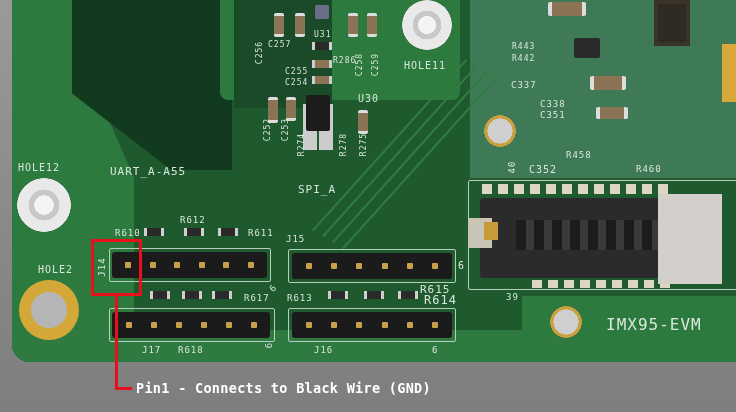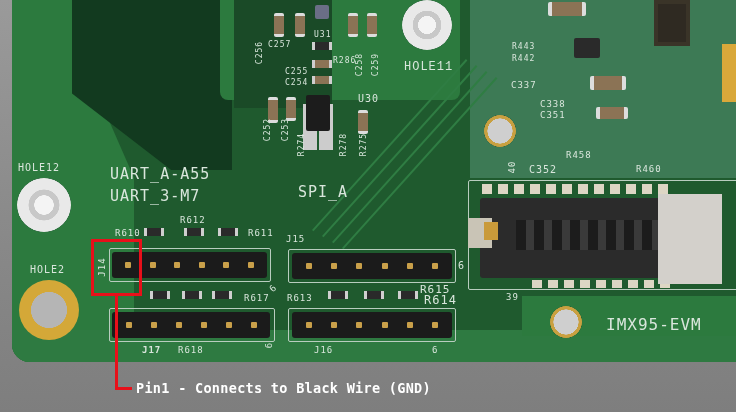--- a/index.html
+++ b/index.html
@@ -4,21 +4,21 @@
 <style>
   html,body{margin:0;padding:0;}
   body{width:736px;height:412px;overflow:hidden;background:#8f8f8f;position:relative;font-family:"DejaVu Sans Mono","Liberation Mono",monospace;}
   .scene{position:absolute;left:0;top:0;width:736px;height:412px;overflow:hidden;
     background:linear-gradient(180deg,#9a9a9a 0%,#888 60%,#7e7e7e 100%);}
   
   .board{position:absolute;left:12px;top:0;width:724px;height:362px;background:#1f5a2e;border-bottom-left-radius:18px;overflow:hidden;}
   .light-pour{position:absolute;background:#2c7a3e;}
   .dark-area{position:absolute;background:#123a1f;}
   .silk{position:absolute;color:#d9e6dc;font-family:"DejaVu Sans Mono",monospace;letter-spacing:1px;white-space:nowrap;}
-  .silk.big{font-size:15px;}
+  .silk.big{font-size:11px;}
   .silk.sm{font-size:8px;}
   .outline{position:absolute;border:1.5px solid #b9cdbf;border-radius:2px;}
   .header{position:absolute;height:26px;background:#1b1b1b;border-radius:3px;display:flex;align-items:center;justify-content:space-around;padding:0 4px;box-sizing:border-box;}
   .pin{width:6px;height:6px;background:#c9a04a;border-radius:1px;}
   .smd{position:absolute;width:14px;height:8px;background:#2a2a2a;border-left:3px solid #cfcfcf;border-right:3px solid #cfcfcf;}
   .cap{position:absolute;width:10px;height:18px;background:#8b7355;border-top:3px solid #ddd;border-bottom:3px solid #ddd;border-radius:2px;}
   .ic{position:absolute;background:#1c1c1c;border-radius:2px;}
   .hole-white{position:absolute;border-radius:50%;background:radial-gradient(circle,#f4f4f4 0 25%,#c8c8c8 26% 40%,#e9e9e9 41% 70%,#556 71% 74%,transparent 75%);}
   .hole-gold{position:absolute;border-radius:50%;background:radial-gradient(circle,#b5b5b5 0 42%,#d4a838 43% 100%);}
   .via-pad{position:absolute;border-radius:50%;background:radial-gradient(circle,#cfcfcf 0 55%,#c9a040 56% 70%,#123a1f 71%);}
@@ -47,25 +47,25 @@
     <div class="light-pour" style="left:510px;top:296px;width:214px;height:40px;background:#2c7a3e;"></div>
 
     <div class="trace" style="left:300px;top:230px;width:230px;height:1.5px;transform:rotate(-48deg);"></div>
     <div class="trace" style="left:310px;top:236px;width:230px;height:1.5px;transform:rotate(-48deg);"></div>
     <div class="trace" style="left:320px;top:242px;width:230px;height:1.5px;transform:rotate(-48deg);"></div>
     <div class="trace" style="left:330px;top:248px;width:230px;height:1.5px;transform:rotate(-48deg);"></div>
 
     <div class="silk sm" style="left:6px;top:162px;font-size:10px;">HOLE12</div>
     <div class="hole-white" style="left:5px;top:178px;width:54px;height:54px;"></div>
 
-    <div class="silk sm" style="left:18px;top:264px;font-size:10px;">HOLE2</div>
+    <div class="silk sm" style="left:26px;top:264px;font-size:10px;">HOLE2</div>
     <div class="hole-gold" style="left:7px;top:280px;width:60px;height:60px;"></div>
 
     <div class="hole-white" style="left:390px;top:0px;width:50px;height:50px;"></div>
-    <div class="silk sm" style="left:392px;top:60px;font-size:12px;font-family:Liberation Mono, monospace;">HOLE11</div>
+    <div class="silk sm" style="left:392px;top:60px;font-size:10px;">HOLE11</div>
 
     <div class="cap" style="left:262px;top:13px;"></div>
     <div class="cap" style="left:283px;top:13px;"></div>
     <div class="cap" style="left:336px;top:13px;"></div>
     <div class="cap" style="left:355px;top:13px;"></div>
     <div class="ic" style="left:303px;top:5px;width:14px;height:14px;background:#6a6e86;"></div>
     <div class="smd" style="left:300px;top:42px;"></div>
     <div class="smd" style="left:300px;top:60px;background:#8b7355;"></div>
     <div class="smd" style="left:300px;top:76px;background:#8b7355;"></div>
     <div class="silk sm" style="left:236px;top:48px;transform:rotate(-90deg);">C256</div>
@@ -112,21 +112,20 @@
       <div style="position:absolute;left:36px;top:22px;width:144px;height:30px;background:repeating-linear-gradient(90deg,#1c1c1c 0 10px,#3a3a3a 10px 18px);"></div>
     </div>
     <div class="conn-pin" style="left:470px;top:184px;width:188px;height:10px;background:repeating-linear-gradient(90deg,#ddd6c4 0 10px,transparent 10px 16px);"></div>
     <div class="conn-pin" style="left:520px;top:280px;width:140px;height:8px;background:repeating-linear-gradient(90deg,#ddd6c4 0 10px,transparent 10px 16px);"></div>
     <div class="shield" style="left:646px;top:194px;width:64px;height:90px;"></div>
     <div class="silk sm" style="left:494px;top:292px;font-size:9px;">39</div>
     <div class="via-pad" style="left:538px;top:306px;width:32px;height:32px;"></div>
     <div class="silk big" style="left:594px;top:315px;font-size:16px;">IMX95-EVM</div>
 
     <div class="silk big" style="left:98px;top:165px;">UART_A-A55</div>
-    <div class="silk big" style="left:98px;top:187px;">UART_3-M7</div>
     <div class="silk big" style="left:286px;top:183px;">SPI_A</div>
 
     <div class="silk sm" style="left:168px;top:215px;font-size:9px;">R612</div>
     <div class="silk sm" style="left:82px;top:228px;font-size:9px;margin-left:21px;">R610</div>
     <div class="silk sm" style="left:236px;top:228px;font-size:9px;">R611</div>
     <div class="smd" style="left:132px;top:228px;"></div>
     <div class="smd" style="left:172px;top:228px;"></div>
     <div class="smd" style="left:206px;top:228px;"></div>
 
     <div class="outline" style="left:97px;top:248px;width:160px;height:32px;"></div>
@@ -166,21 +165,21 @@
 
     <div class="outline" style="left:97px;top:308px;width:164px;height:32px;"></div>
     <div class="header" style="left:100px;top:312px;width:158px;">
       <span class="pin"></span>
       <span class="pin"></span>
       <span class="pin"></span>
       <span class="pin"></span>
       <span class="pin"></span>
       <span class="pin"></span>
     </div>
-    <div class="silk sm" style="left:130px;top:345px;font-size:9px;font-weight:bold;">J17</div>
+    <div class="silk sm" style="left:130px;top:345px;font-size:9px;">J17</div>
     <div class="silk sm" style="left:166px;top:345px;font-size:9px;">R618</div>
     <div class="silk sm" style="left:254px;top:340px;font-size:9px;transform:rotate(-90deg);">6</div>
 
     <div class="outline" style="left:276px;top:308px;width:166px;height:32px;"></div>
     <div class="header" style="left:280px;top:312px;width:160px;">
       <span class="pin"></span>
       <span class="pin"></span>
       <span class="pin"></span>
       <span class="pin"></span>
       <span class="pin"></span>

